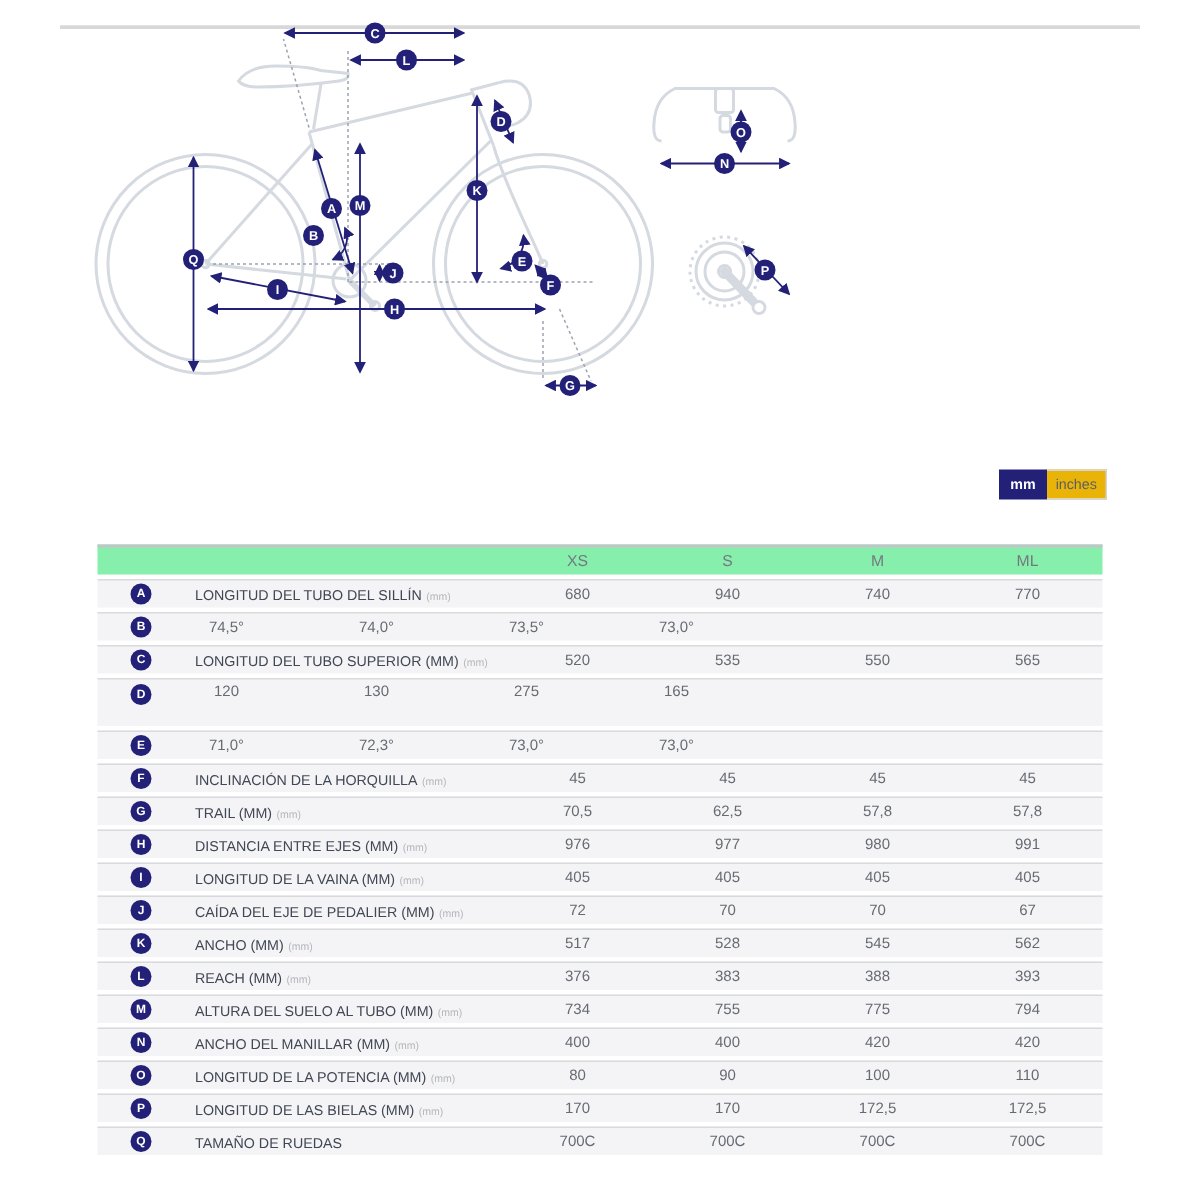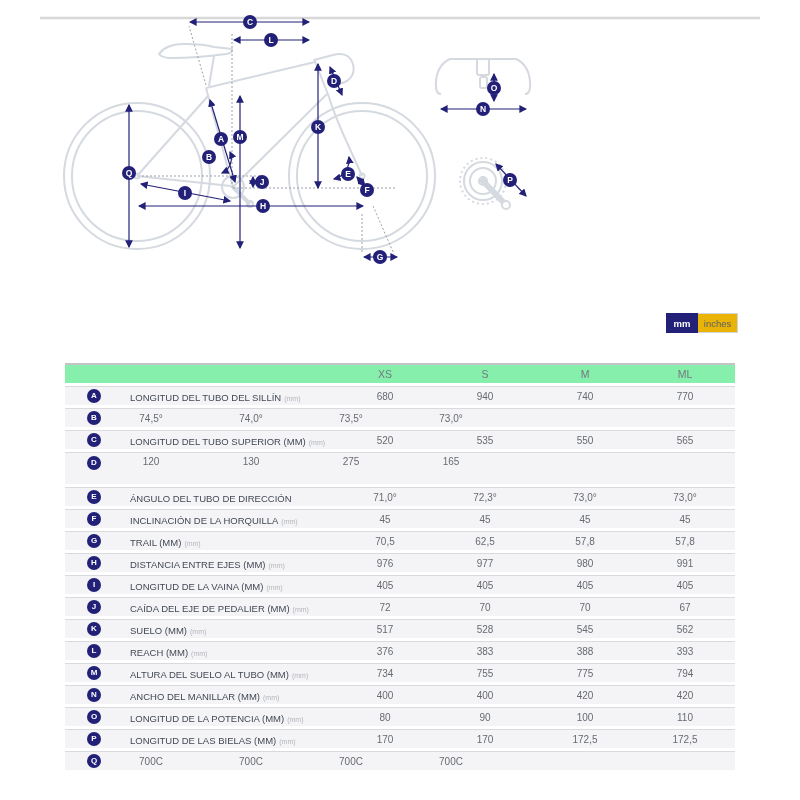--- a/index.html
+++ b/index.html
@@ -236,21 +236,20 @@
         </div>
         <div class="geo-row geo-row-tall">
           <span class="row-badge">D</span>
           <div class="val">120</div>
           <div class="val">130</div>
           <div class="val">275</div>
           <div class="val">165</div>
         </div>
         <div class="geo-row">
           <span class="row-badge">E</span>
-          <div class="labelwrap"><span class="lbl">ÁNGULO DEL TUBO DE DIRECCIÓN</span></div>
           <div class="val">71,0°</div>
           <div class="val">72,3°</div>
           <div class="val">73,0°</div>
           <div class="val">73,0°</div>
         </div>
         <div class="geo-row">
           <span class="row-badge">F</span>
           <div class="labelwrap"><span class="lbl">INCLINACIÓN DE LA HORQUILLA</span><span class="sfx">(mm)</span></div>
           <div class="val">45</div>
           <div class="val">45</div>
@@ -284,21 +283,21 @@
         <div class="geo-row">
           <span class="row-badge">J</span>
           <div class="labelwrap"><span class="lbl">CAÍDA DEL EJE DE PEDALIER (MM)</span><span class="sfx">(mm)</span></div>
           <div class="val">72</div>
           <div class="val">70</div>
           <div class="val">70</div>
           <div class="val">67</div>
         </div>
         <div class="geo-row">
           <span class="row-badge">K</span>
-          <div class="labelwrap"><span class="lbl">SUELO (MM)</span><span class="sfx">(mm)</span></div>
+          <div class="labelwrap"><span class="lbl">ANCHO (MM)</span><span class="sfx">(mm)</span></div>
           <div class="val">517</div>
           <div class="val">528</div>
           <div class="val">545</div>
           <div class="val">562</div>
         </div>
         <div class="geo-row">
           <span class="row-badge">L</span>
           <div class="labelwrap"><span class="lbl">REACH (MM)</span><span class="sfx">(mm)</span></div>
           <div class="val">376</div>
           <div class="val">383</div>
@@ -332,20 +331,21 @@
         <div class="geo-row">
           <span class="row-badge">P</span>
           <div class="labelwrap"><span class="lbl">LONGITUD DE LAS BIELAS (MM)</span><span class="sfx">(mm)</span></div>
           <div class="val">170</div>
           <div class="val">170</div>
           <div class="val">172,5</div>
           <div class="val">172,5</div>
         </div>
         <div class="geo-row">
           <span class="row-badge">Q</span>
+          <div class="labelwrap"><span class="lbl">TAMAÑO DE RUEDAS</span></div>
           <div class="val">700C</div>
           <div class="val">700C</div>
           <div class="val">700C</div>
           <div class="val">700C</div>
         </div>
       </div>
   </div>
 
 </div>
 

